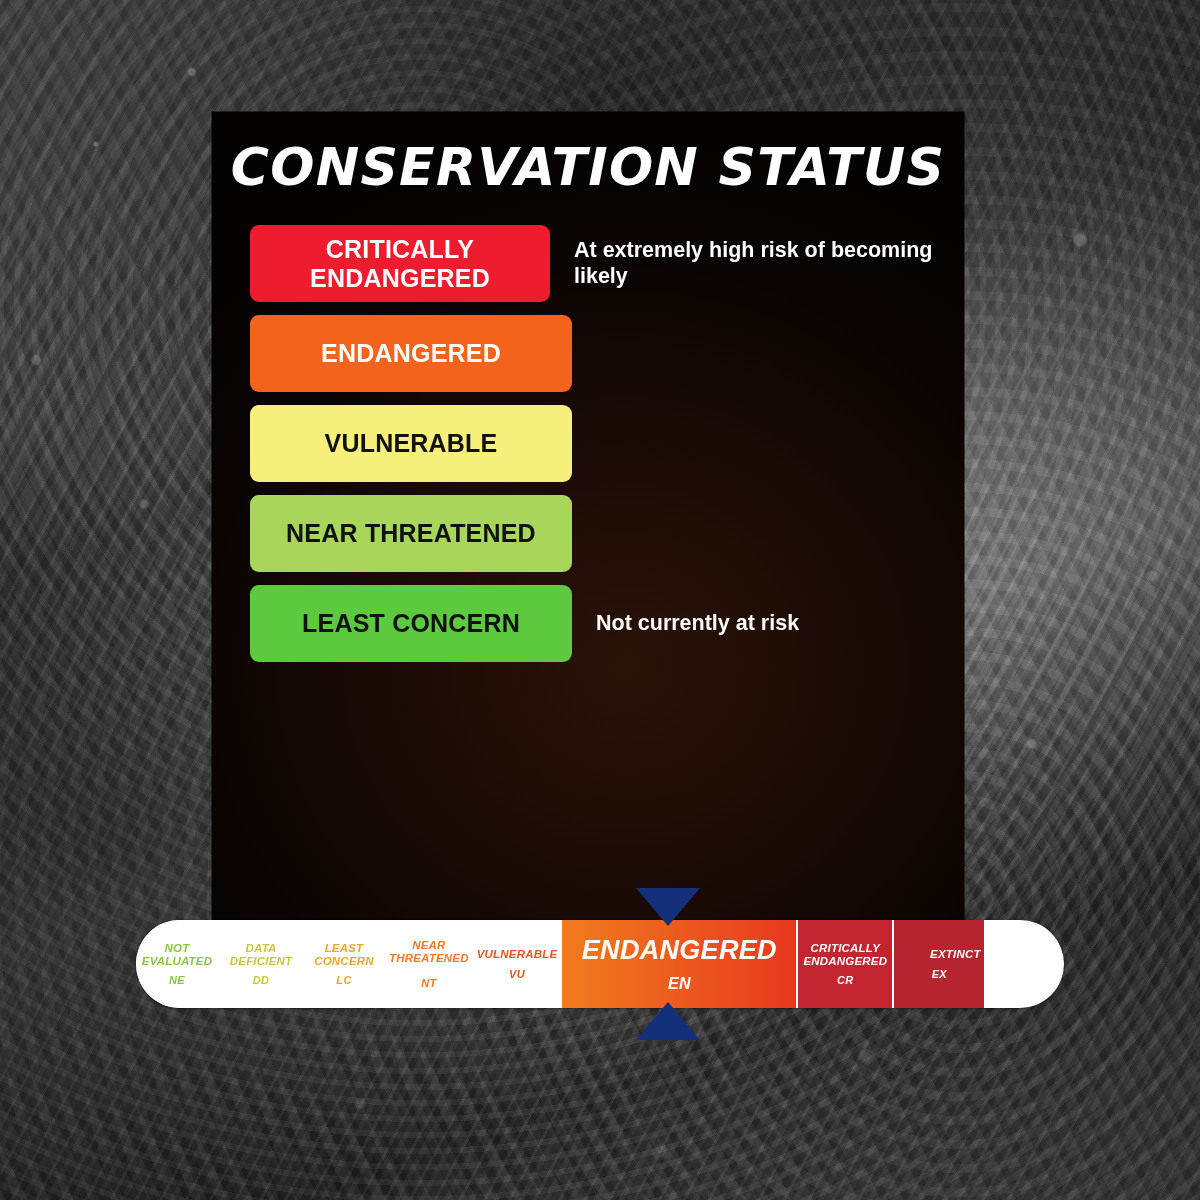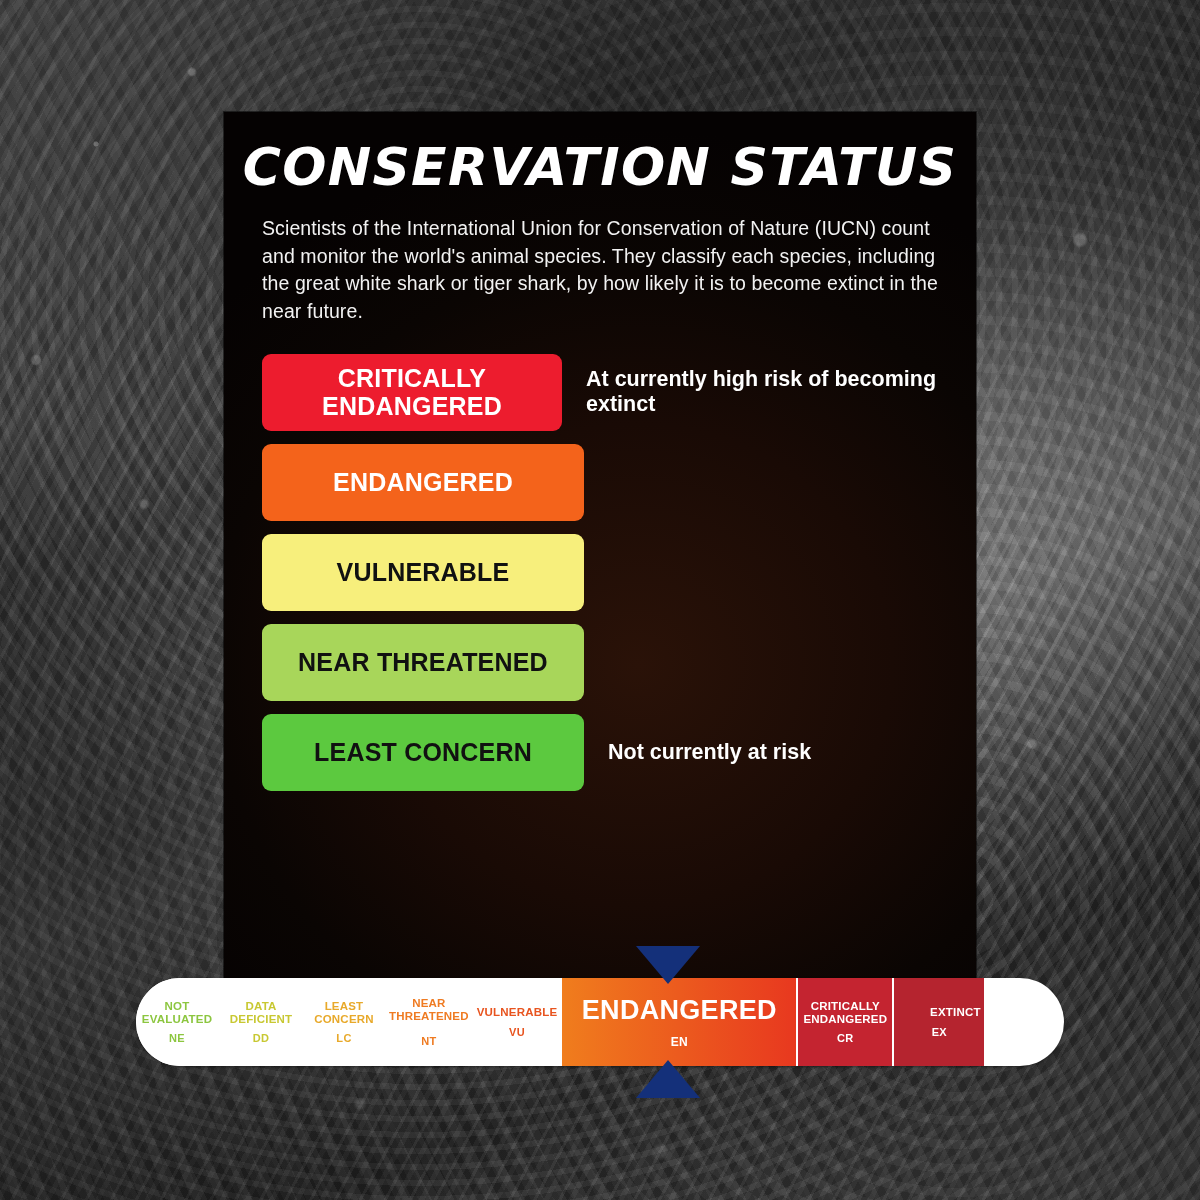--- a/index.html
+++ b/index.html
@@ -61,21 +61,21 @@
   #bg-vignette {
     position: absolute;
     inset: 0;
     background: radial-gradient(ellipse 80% 75% at 50% 50%, rgba(0,0,0,0) 40%, rgba(0,0,0,0.45) 100%);
     pointer-events: none;
   }
 
   
   #panel {
     position: absolute;
-    left: 224px;
+    left: 212px;
     top: 112px;
     width: 752px;
     height: 892px;
     background:
       radial-gradient(ellipse 75% 60% at 55% 62%, #2a1208 0%, #190a05 45%, #0a0503 75%, #050202 100%),
       #060202;
     box-shadow: 0 0 0 1px rgba(0,0,0,0.5);
   }
 
   #panel-title {
@@ -131,23 +131,24 @@
     font-size: 21.5px;
     font-weight: bold;
     line-height: 1.17;
     max-width: 360px;
   }
 
   
   #scale-wrap {
     position: absolute;
     left: 136px;
-    top: 978px;
+    top: 920px;
     width: 928px;
     height: 88px;
+    font-style: italic;
   }
   #scale-bar {
     position: absolute;
     inset: 0;
     display: flex;
     border-radius: 44px;
     overflow: hidden;
     background: #ffffff;
     box-shadow: 0 1px 3px rgba(0,0,0,0.45);
   }
@@ -175,21 +176,21 @@
     font-weight: bold;
     letter-spacing: 0.3px;
   }
   .scale-seg.current .seg-label {
     font-size: 27px;
     font-weight: bold;
     letter-spacing: 0.3px;
   }
   .scale-seg.current .seg-code {
     margin-top: 10px;
-    font-size: 12px;
+    font-size: 16px;
   }
 
   
   #marker-top, #marker-bottom {
     position: absolute;
     width: 0;
     height: 0;
     border-left: 32px solid transparent;
     border-right: 32px solid transparent;
   }
@@ -209,26 +210,25 @@
 
 <div id="stage">
 
   <div id="bg"></div>
   <div id="bg-vignette"></div>
 
   <div id="panel">
 
     <h1 id="panel-title">CONSERVATION STATUS</h1>
 
-    <p id="panel-intro">Scientists of the International Union for Conservation of Nature (IUCN) count and monitor the world's animal species. They classify each species, including the great white shark or tiger shark, by how likely it is to become extinct in the near future.</p>
 
     <div id="status-rows">
         <div class="status-row">
           <div class="status-chip" style="background: rgb(237, 28, 46); color: rgb(255, 255, 255);">CRITICALLY ENDANGERED</div>
-          <div class="status-desc">At currently high risk of becoming extinct</div>
+          <div class="status-desc">At extremely high risk of becoming likely</div>
         </div>
         <div class="status-row">
           <div class="status-chip" style="background: rgb(244, 99, 27); color: rgb(255, 255, 255);">ENDANGERED</div>
         </div>
         <div class="status-row">
           <div class="status-chip" style="background: rgb(247, 239, 124); color: rgb(17, 17, 17);">VULNERABLE</div>
         </div>
         <div class="status-row">
           <div class="status-chip" style="background: rgb(168, 214, 90); color: rgb(17, 17, 17);">NEAR THREATENED</div>
         </div>

